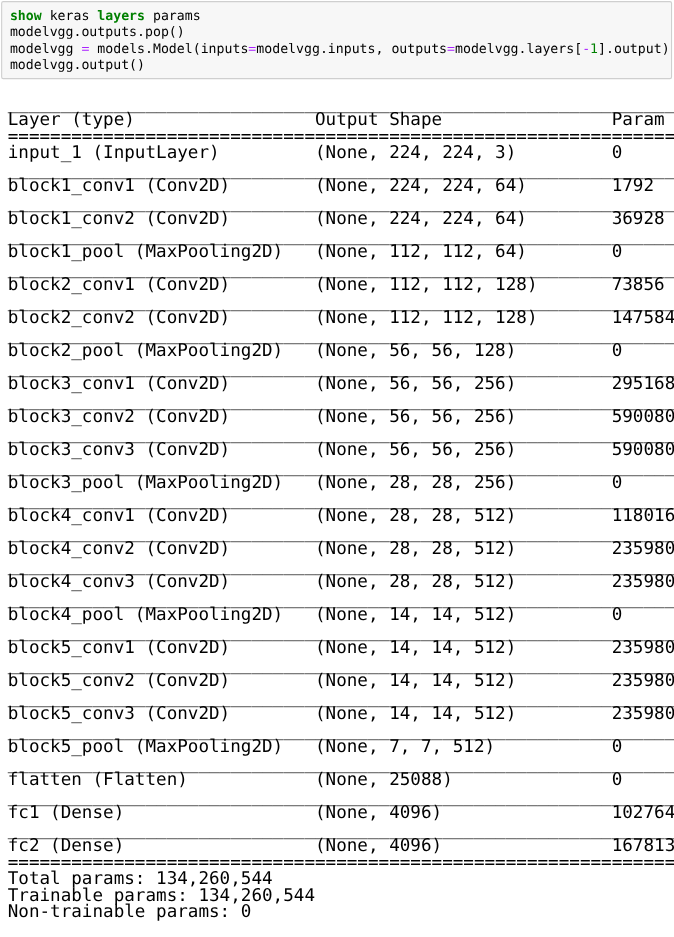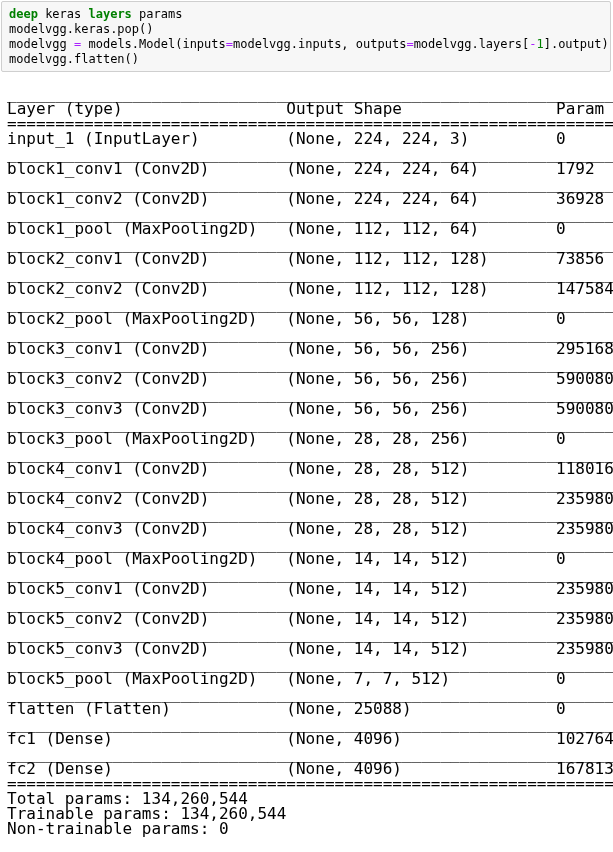--- a/index.html
+++ b/index.html
@@ -46,24 +46,24 @@
     color: #000000;
   }
 </style>
 </head>
 <body>
 
 <div class="notebook">
 
   <div class="input-cell">
     <div id="code-editor">
-        <div class="code-line"><span class="tok-kw">deep</span><span class="tok-pl"> keras </span><span class="tok-kw">layers</span><span class="tok-pl"> params</span></div>
-        <div class="code-line"><span class="tok-pl">modelvgg.keras.pop()</span></div>
+        <div class="code-line"><span class="tok-kw">show</span><span class="tok-pl"> keras </span><span class="tok-kw">layers</span><span class="tok-pl"> params</span></div>
+        <div class="code-line"><span class="tok-pl">modelvgg.outputs.pop()</span></div>
         <div class="code-line"><span class="tok-pl">modelvgg </span><span class="tok-op">=</span><span class="tok-pl"> models.Model(inputs</span><span class="tok-op">=</span><span class="tok-pl">modelvgg.inputs, outputs</span><span class="tok-op">=</span><span class="tok-pl">modelvgg.layers[</span><span class="tok-op">-</span><span class="tok-num">1</span><span class="tok-pl">].output)</span></div>
-        <div class="code-line"><span class="tok-pl">modelvgg.flatten()</span></div>
+        <div class="code-line"><span class="tok-pl">modelvgg.output()</span></div>
       </div>
   </div>
 
   <pre class="output-area" id="summary-output">_________________________________________________________________
 Layer (type)                 Output Shape                Param #
 =================================================================
 input_1 (InputLayer)         (None, 224, 224, 3)         0
 _________________________________________________________________
 block1_conv1 (Conv2D)        (None, 224, 224, 64)        1792
 _________________________________________________________________

